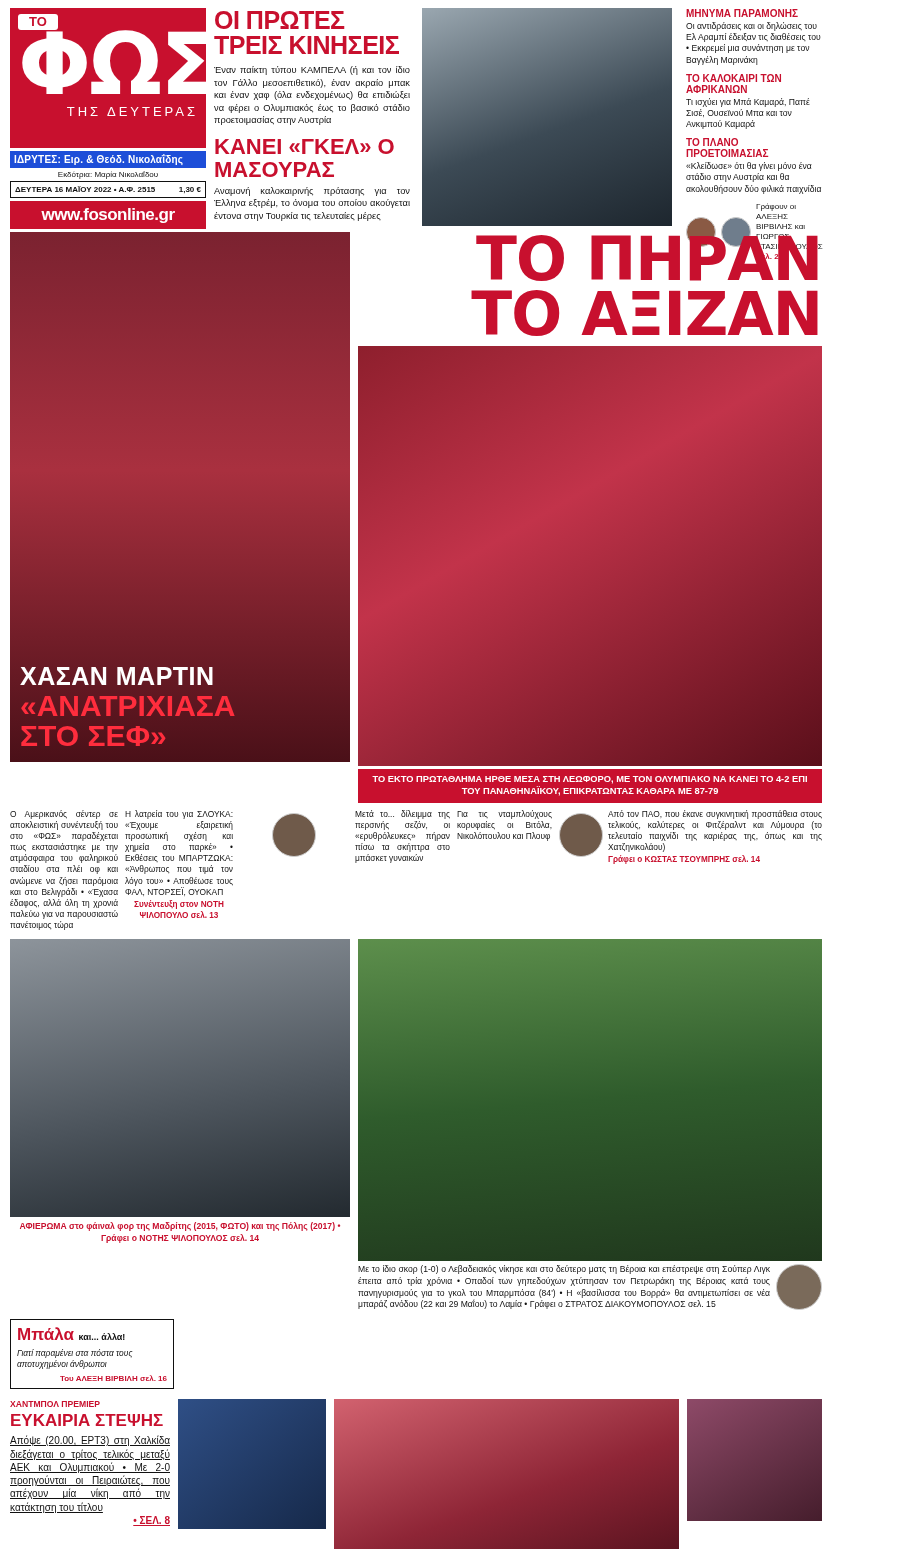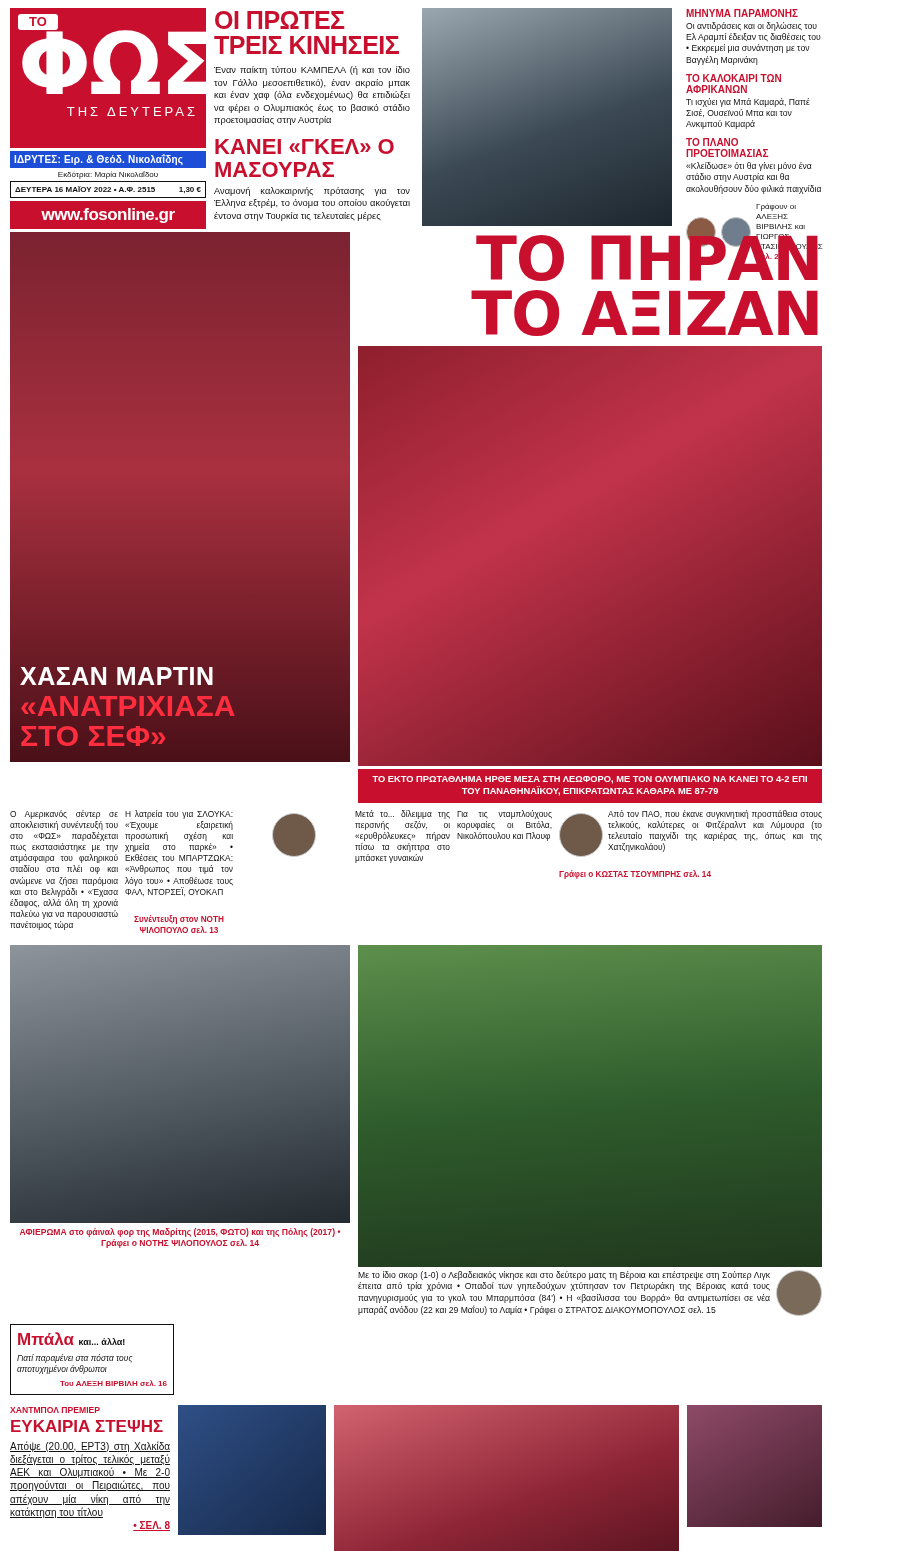--- a/index.html
+++ b/index.html
@@ -92,21 +92,21 @@
 
   
   .under { display: flex; gap: 7px; margin-top: 6px; }
   .ucol { font-size: 8.4px; line-height: 1.33; text-align: justify; }
   .ucol.c1 { width: 108px; }
   .ucol.c2 { width: 108px; }
   .ucol.c3 { width: 108px; }
   .ucol.c4 { width: 95px; }
   .ucol.c5 { width: 95px; }
   .ucol.c6 { flex: 1; }
-  .byline { color: #c8102e; font-weight: bold; font-size: 8.2px; margin-top: 17px; }
+  .byline { color: #c8102e; font-weight: bold; font-size: 8.2px; margin-top: 2px; }
   .u-avatar { width: 44px; height: 44px; border-radius: 50%; background: #6f5a4a; margin: 4px auto; border: 1px solid #ccc; }
 
   
   .mid { display: flex; gap: 8px; margin-top: 8px; }
   .mid-left { width: 340px; flex: none; }
   .mid-photo { height: 278px; background: #5c6168; }
   .mid-cap { color: #c8102e; font-size: 8.6px; font-weight: bold; text-align: center; margin-top: 4px; line-height: 1.3; }
   .mid-right { flex: 1; }
   .mid-photo2 { height: 322px; background: #3f6e3f; }
   .super-head { color: #1a7ec8; font-size: 22px; font-weight: bold; margin-top: 5px; }

